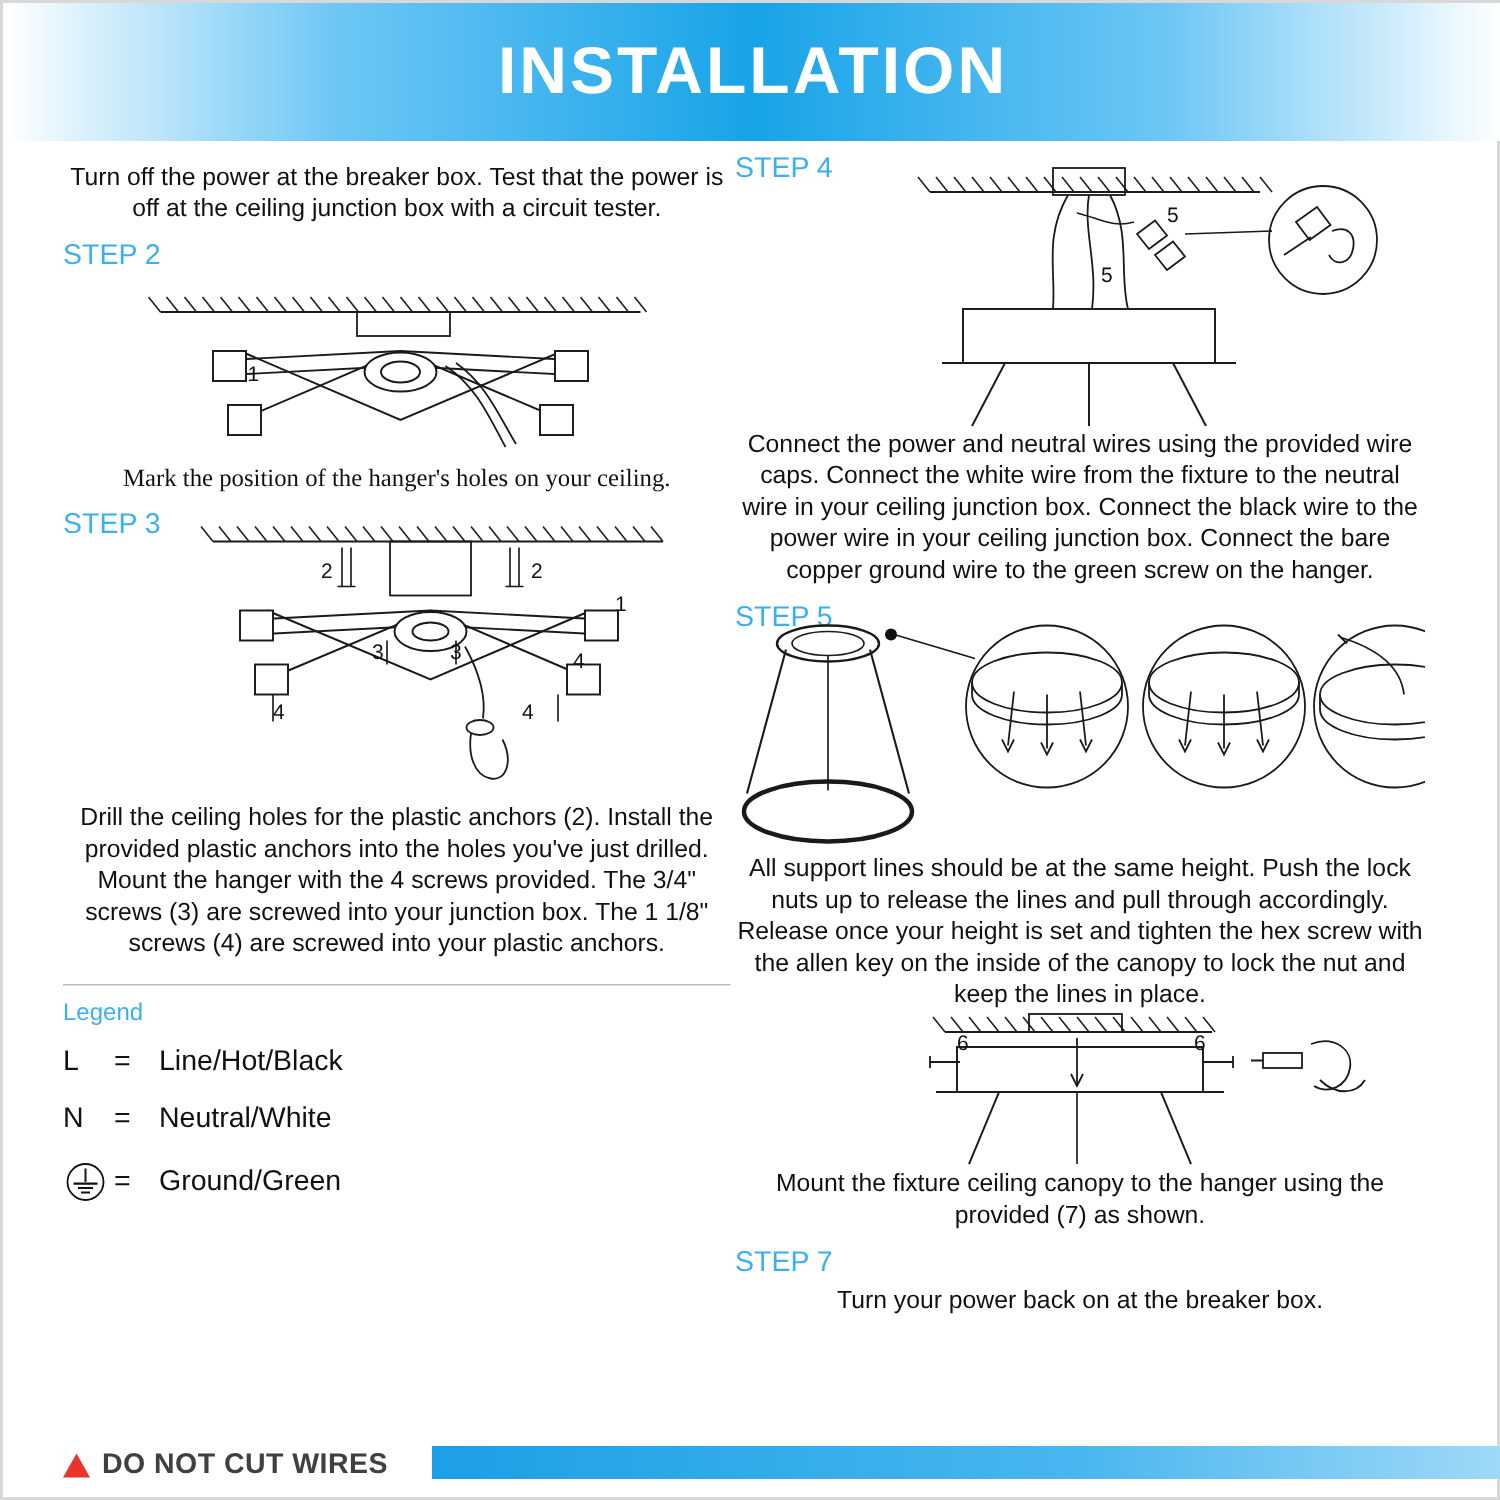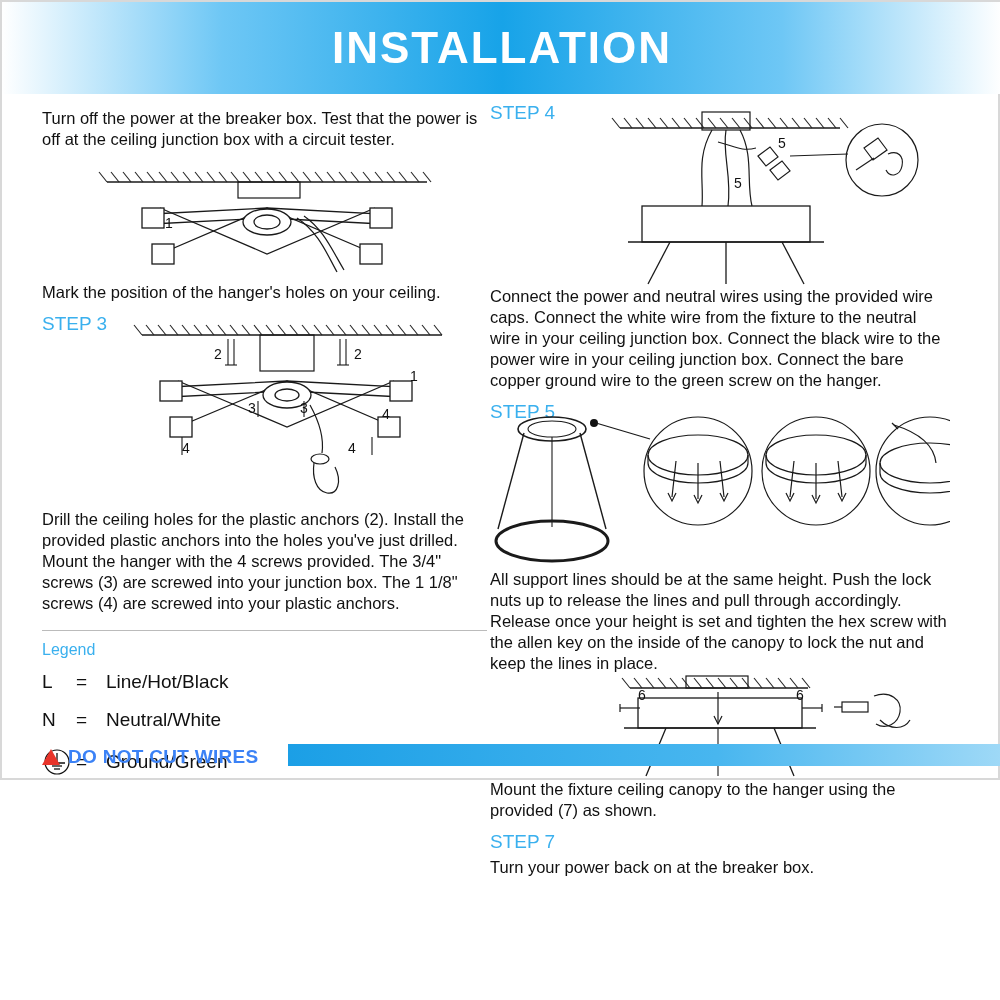--- a/index.html
+++ b/index.html
@@ -11,21 +11,21 @@
     height: 1000px;
     background: #ffffff;
     font-family: "Liberation Sans", sans-serif;
     color: #111111;
     position: relative;
     overflow: hidden;
   }
   .page {
     position: relative;
     width: 1000px;
-    height: 780px;
+    height: 1000px;
     box-sizing: border-box;
     border: 2px solid #d8d8d8;
   }
   
   .header {
     position: absolute;
     left: 0; top: 0;
     width: 1000px;
     height: 92px;
     background: linear-gradient(to right, #ffffff 0%, #6ec7f5 22%, #17a3e8 50%, #6ec7f5 78%, #ffffff 100%);
@@ -51,22 +51,23 @@
   .step-label {
     color: #3ab0ee;
     font-size: 19px;
     margin: 0 0 4px 0;
     font-weight: normal;
   }
   .body-text {
     font-size: 16.5px;
     line-height: 21px;
     margin: 6px 0 10px 0;
-  }
-  .tight { margin-top: 2px; }
+    text-align: center;
+  }
+  .tight { margin-top: 2px; font-family: Liberation Serif, serif; }
 
   
   .fig { position: relative; }
   svg { display: block; }
   .hatch-line { stroke: #222; stroke-width: 1.1; }
   .ln { stroke: #1a1a1a; fill: none; }
   .num { font-size: 14px; fill: #111; font-family: "Liberation Sans", sans-serif; }
 
   
   .divider {
@@ -114,39 +115,40 @@
   .warn-tri {
     width: 0; height: 0;
     border-left: 9px solid transparent;
     border-right: 9px solid transparent;
     border-bottom: 16px solid #e8342a;
     margin-left: 40px;
     margin-right: 8px;
     position: relative;
   }
   .warn-text {
-    color: #3b82f6;
+    color: #404040;
     font-weight: bold;
     font-size: 19px;
     letter-spacing: 0.3px;
   }
 </style>
 </head>
 <body>
 
 <div class="page">
 
   <div class="header">
     <div class="header-title">INSTALLATION</div>
   </div>
 
   <div class="col col-left">
 
     <p class="body-text">Turn off the power at the breaker box.  Test that the power is off at the ceiling junction box with a circuit tester.</p>
 
+    <div class="step-label">STEP 2</div>
 
     <div class="fig">
       <svg width="445" height="120" viewBox="0 0 445 120">
 
         <line x1="65" y1="22" x2="385" y2="22" class="ln" stroke-width="1.3"></line>
         <g class="hatch-line">
           <line x1="65" y1="22" x2="57" y2="12"></line>
             <line x1="77" y1="22" x2="69" y2="12"></line>
           <line x1="89" y1="22" x2="81" y2="12"></line>
             <line x1="101" y1="22" x2="93" y2="12"></line>

